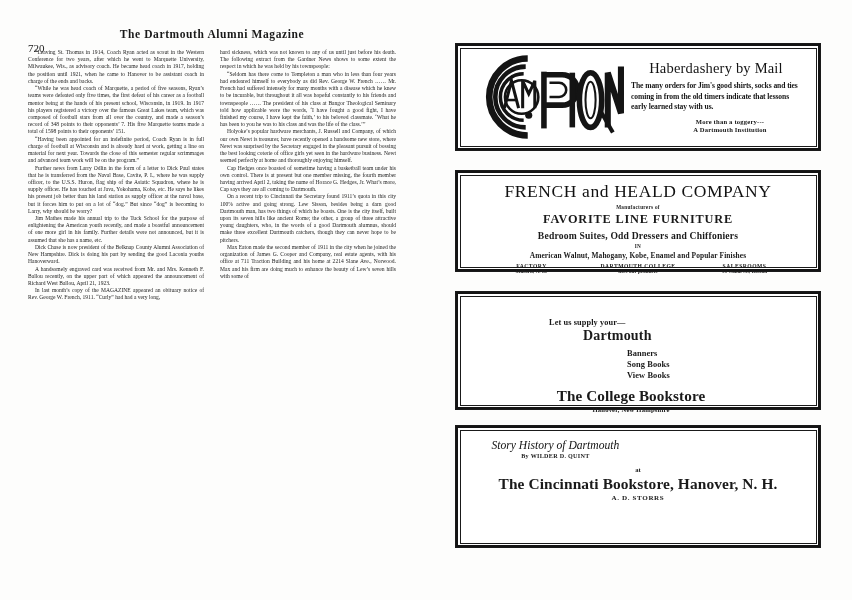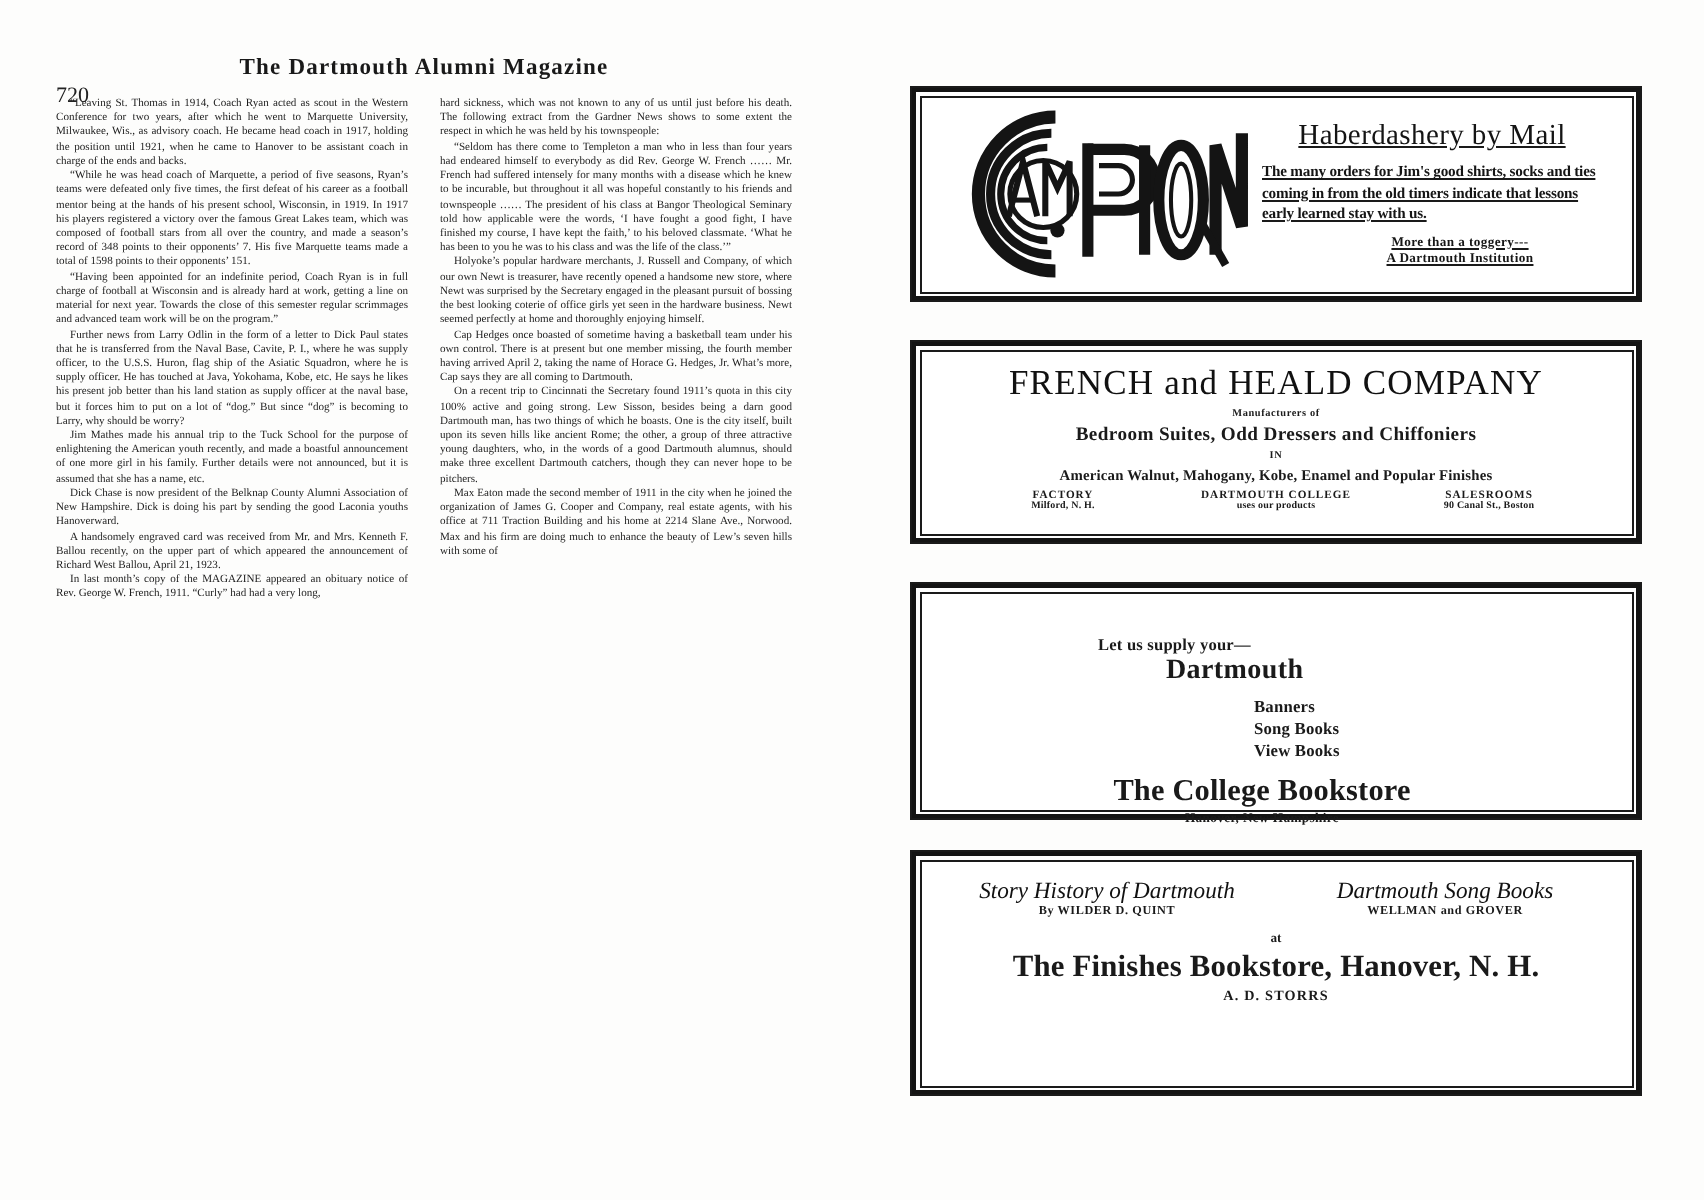--- a/index.html
+++ b/index.html
@@ -109,21 +109,21 @@
   }
   .ad .pad {
     position: relative;
     padding: 3px 6px;
     height: 100%;
     box-sizing: border-box;
   }
 
   
   #ad-campion { top: 43px; height: 108px; }
-  #ad-campion .pad { display: flex; align-items: center; text-decoration: underline; }
+  #ad-campion .pad { display: flex; align-items: center; }
   .campion-logo {
     width: 152px;
     flex: 0 0 152px;
     height: 92px;
     position: relative;
     margin-left: 2px;
   }
   .campion-copy {
     flex: 1 1 auto;
     padding-left: 6px;
@@ -392,20 +392,21 @@
           </div>
         </div>
       </div>
     </div>
 
     <div class="ad" id="ad-french">
       <div class="inner">
         <div class="pad">
           <div class="fh-name">FRENCH and HEALD COMPANY</div>
           <div class="fh-small">Manufacturers of</div>
+          <div class="fh-line2">FAVORITE LINE FURNITURE</div>
           <div class="fh-line3">Bedroom Suites,        Odd Dressers        and Chiffoniers</div>
           <div class="fh-in">IN</div>
           <div class="fh-line4">American Walnut,  Mahogany,  Kobe,   Enamel and Popular Finishes</div>
           <div class="fh-foot">
             <div class="blk">
               <p class="t1">FACTORY</p>
               <p class="t2">Milford, N. H.</p>
             </div>
             <div class="blk">
               <p class="t1">DARTMOUTH COLLEGE</p>
@@ -435,26 +436,22 @@
     </div>
 
     <div class="ad" id="ad-dbookstore">
       <div class="inner">
         <div class="pad">
           <div class="db-cols">
             <div class="db-col">
               <p class="db-title">Story History of Dartmouth</p>
               <p class="db-by">By WILDER D. QUINT</p>
             </div>
-            <div class="db-col">
-              <p class="db-title">Dartmouth Song Books</p>
-              <p class="db-by">WELLMAN and GROVER</p>
-            </div>
           </div>
           <div class="db-at">at</div>
-          <div class="db-main">The Finishes Bookstore, Hanover, N. H.</div>
+          <div class="db-main">The Cincinnati Bookstore, Hanover, N. H.</div>
           <div class="db-storrs">A. D. STORRS</div>
         </div>
       </div>
     </div>
 
   </div>
 </div>
 
 </body></html>

